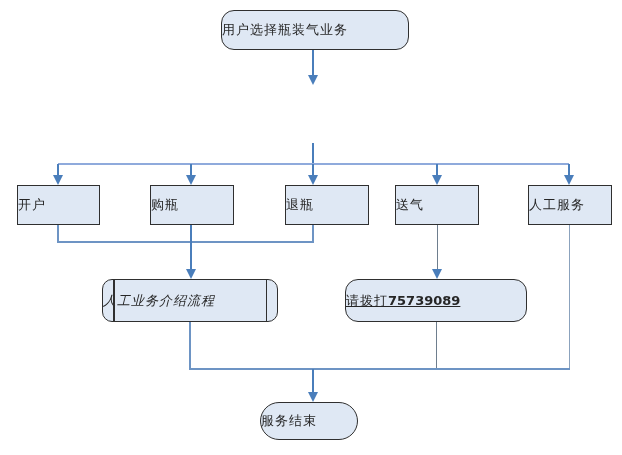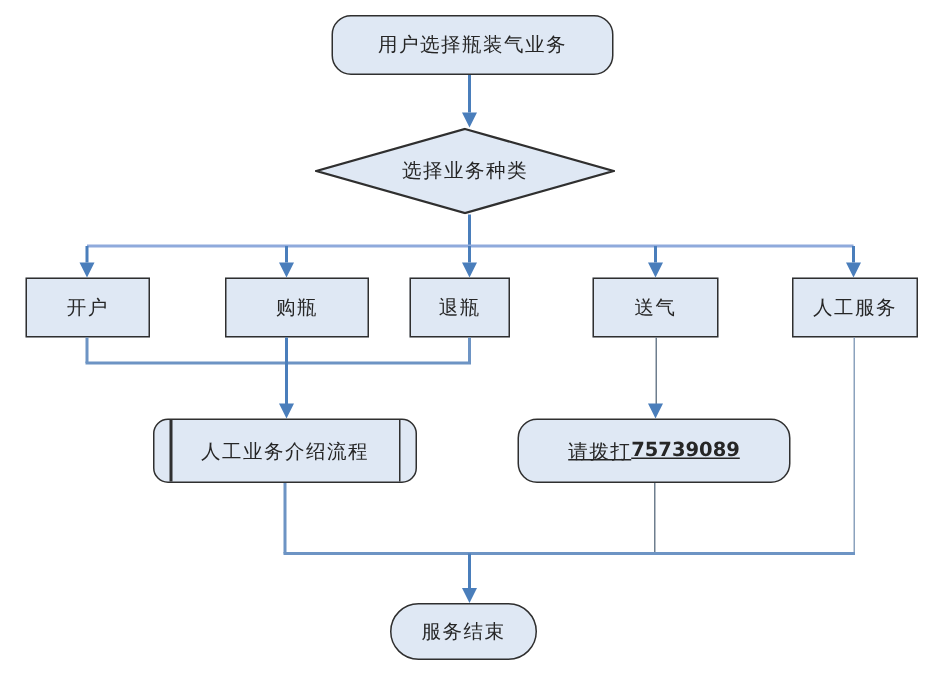--- a/index.html
+++ b/index.html
@@ -4,27 +4,27 @@
 <style>
   html,body{margin:0;padding:0;background:#fff;}
   #canvas{
     position:relative;width:622px;height:455px;background:#ffffff;
     font-family:"DejaVu Serif","Liberation Serif",serif;
     color:#262626;overflow:hidden;
   }
   .shape{
     position:absolute;box-sizing:border-box;
     background:#dfe8f4;border:1.5px solid #2f2f2f;
-    display:flex;align-items:center;justify-content:center;
+    display:flex;align-items:center;justify-content:flex-start;
     font-size:13px;letter-spacing:1px;white-space:nowrap;
   }
   .terminator{border-radius:13px;}
   .stadium{border-radius:19px;font-family:Liberation Mono, monospace;}
   .rbox{border-radius:0;}
-  .predef{border-radius:10px;}
+  .predef{border-radius:10px;font-style:italic;}
   .predef .sidebar-line{
     position:absolute;top:0;bottom:0;width:1.5px;background:#2f2f2f;
   }
   .predef .sidebar-line.left{left:10px;}
   .predef .sidebar-line.right{right:10px;}
   .line{position:absolute;}
   .h{height:2px;}
   .v{width:2px;}
   .thin-v{width:1px;}
   .blue{background:#4a7ebb;}
@@ -50,26 +50,20 @@
 
 <div id="canvas">
 
   <div class="shape terminator" style="left:221px;top:10px;width:188px;height:40px;">
     <span>用户选择瓶装气业务</span>
   </div>
 
   <div class="line v blue" style="left:312px;top:50px;height:25px;"></div>
   <div class="arrow-down" style="left:308px;top:75px;"></div>
 
-  <div class="diamond-wrap">
-    <svg width="200" height="58" viewBox="0 0 200 58">
-      <polygon points="100,1 199,29 100,57 1,29" fill="#dfe8f4" stroke="#2f2f2f" stroke-width="1.5"></polygon>
-    </svg>
-    <div class="diamond-label">选择业务种类</div>
-  </div>
 
   <div class="line v blue" style="left:312px;top:143px;height:21px;"></div>
   <div class="line h lblue" style="left:58px;top:163px;width:511px;"></div>
 
   <div class="line v blue" style="left:57px;top:164px;height:11px;"></div>
   <div class="arrow-down" style="left:53px;top:175px;"></div>
 
   <div class="line v blue" style="left:190px;top:164px;height:11px;"></div>
   <div class="arrow-down" style="left:186px;top:175px;"></div>
 
@@ -78,24 +72,24 @@
 
   <div class="line v blue" style="left:436px;top:164px;height:11px;"></div>
   <div class="arrow-down" style="left:432px;top:175px;"></div>
 
   <div class="line v blue" style="left:568px;top:164px;height:11px;"></div>
   <div class="arrow-down" style="left:564px;top:175px;"></div>
 
   <div class="shape rbox" style="left:17px;top:185px;width:83px;height:40px;">
     <span>开户</span>
   </div>
-  <div class="shape rbox" style="left:150px;top:185px;width:96px;height:40px;">
+  <div class="shape rbox" style="left:150px;top:185px;width:84px;height:40px;">
     <span>购瓶</span>
   </div>
-  <div class="shape rbox" style="left:273px;top:185px;width:67px;height:40px;">
+  <div class="shape rbox" style="left:285px;top:185px;width:84px;height:40px;">
     <span>退瓶</span>
   </div>
   <div class="shape rbox" style="left:395px;top:185px;width:84px;height:40px;">
     <span>送气</span>
   </div>
   <div class="shape rbox" style="left:528px;top:185px;width:84px;height:40px;">
     <span>人工服务</span>
   </div>
 
   <div class="line v mblue" style="left:57px;top:225px;height:17px;"></div>

